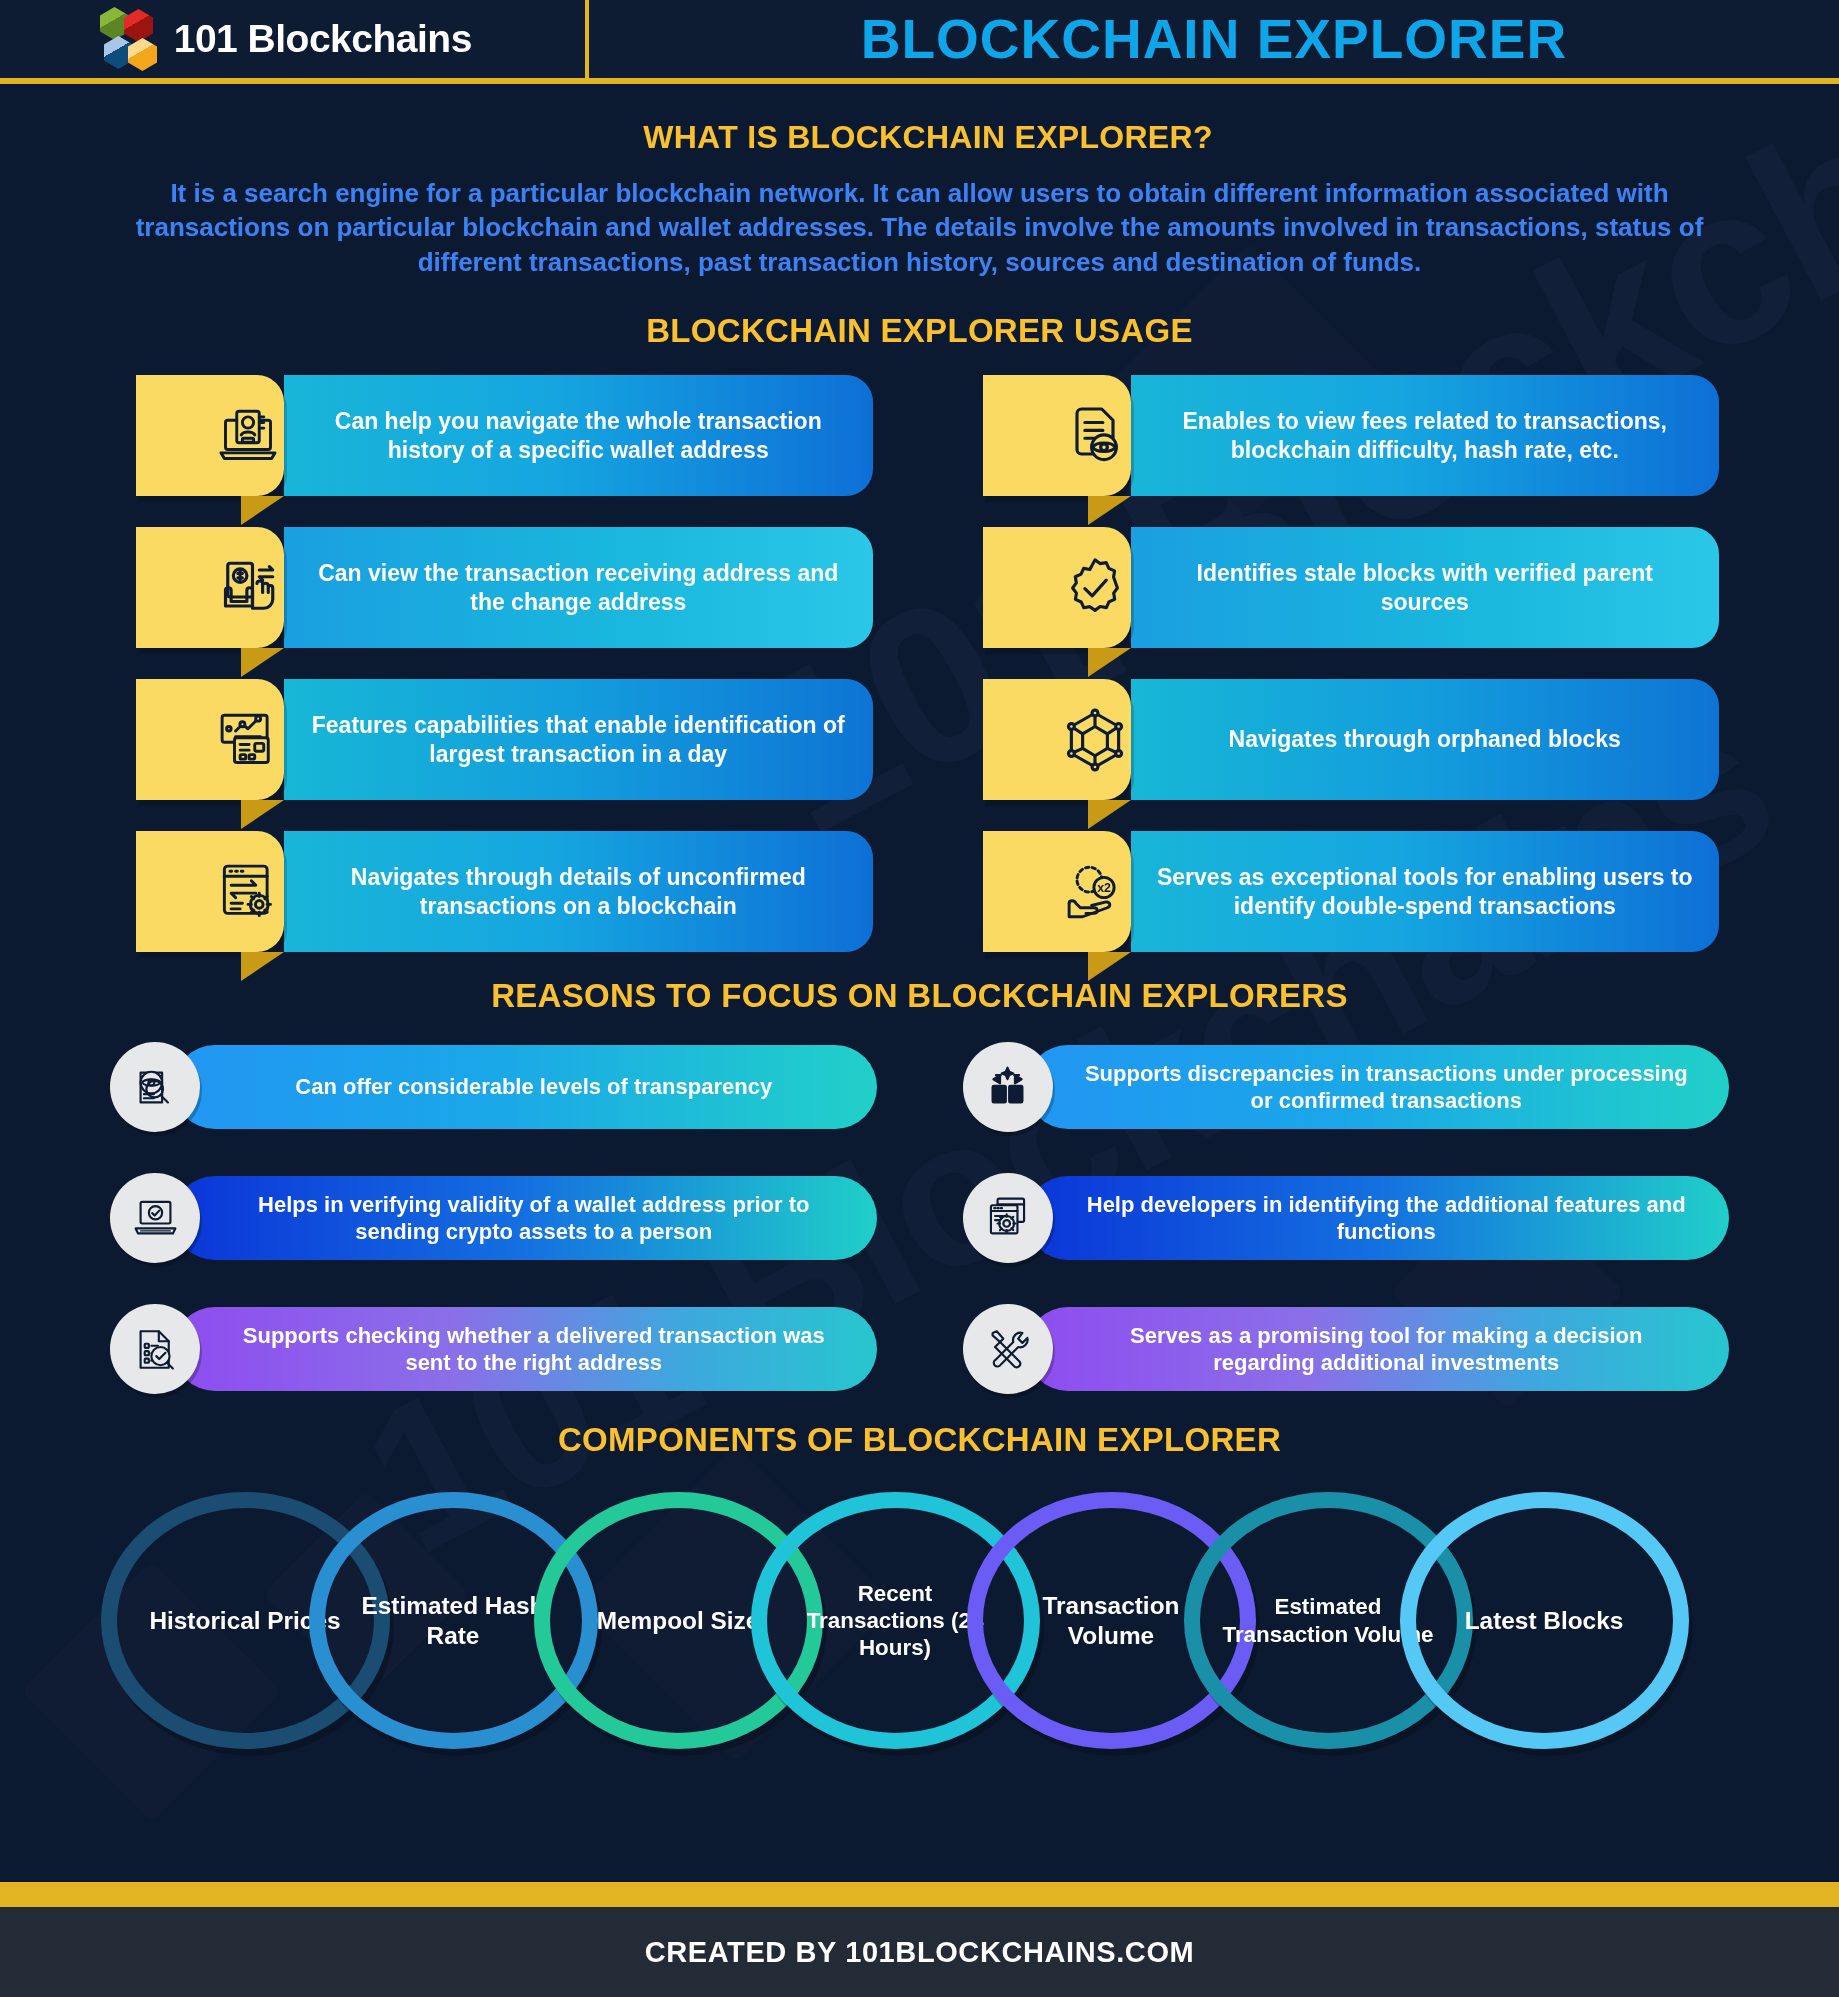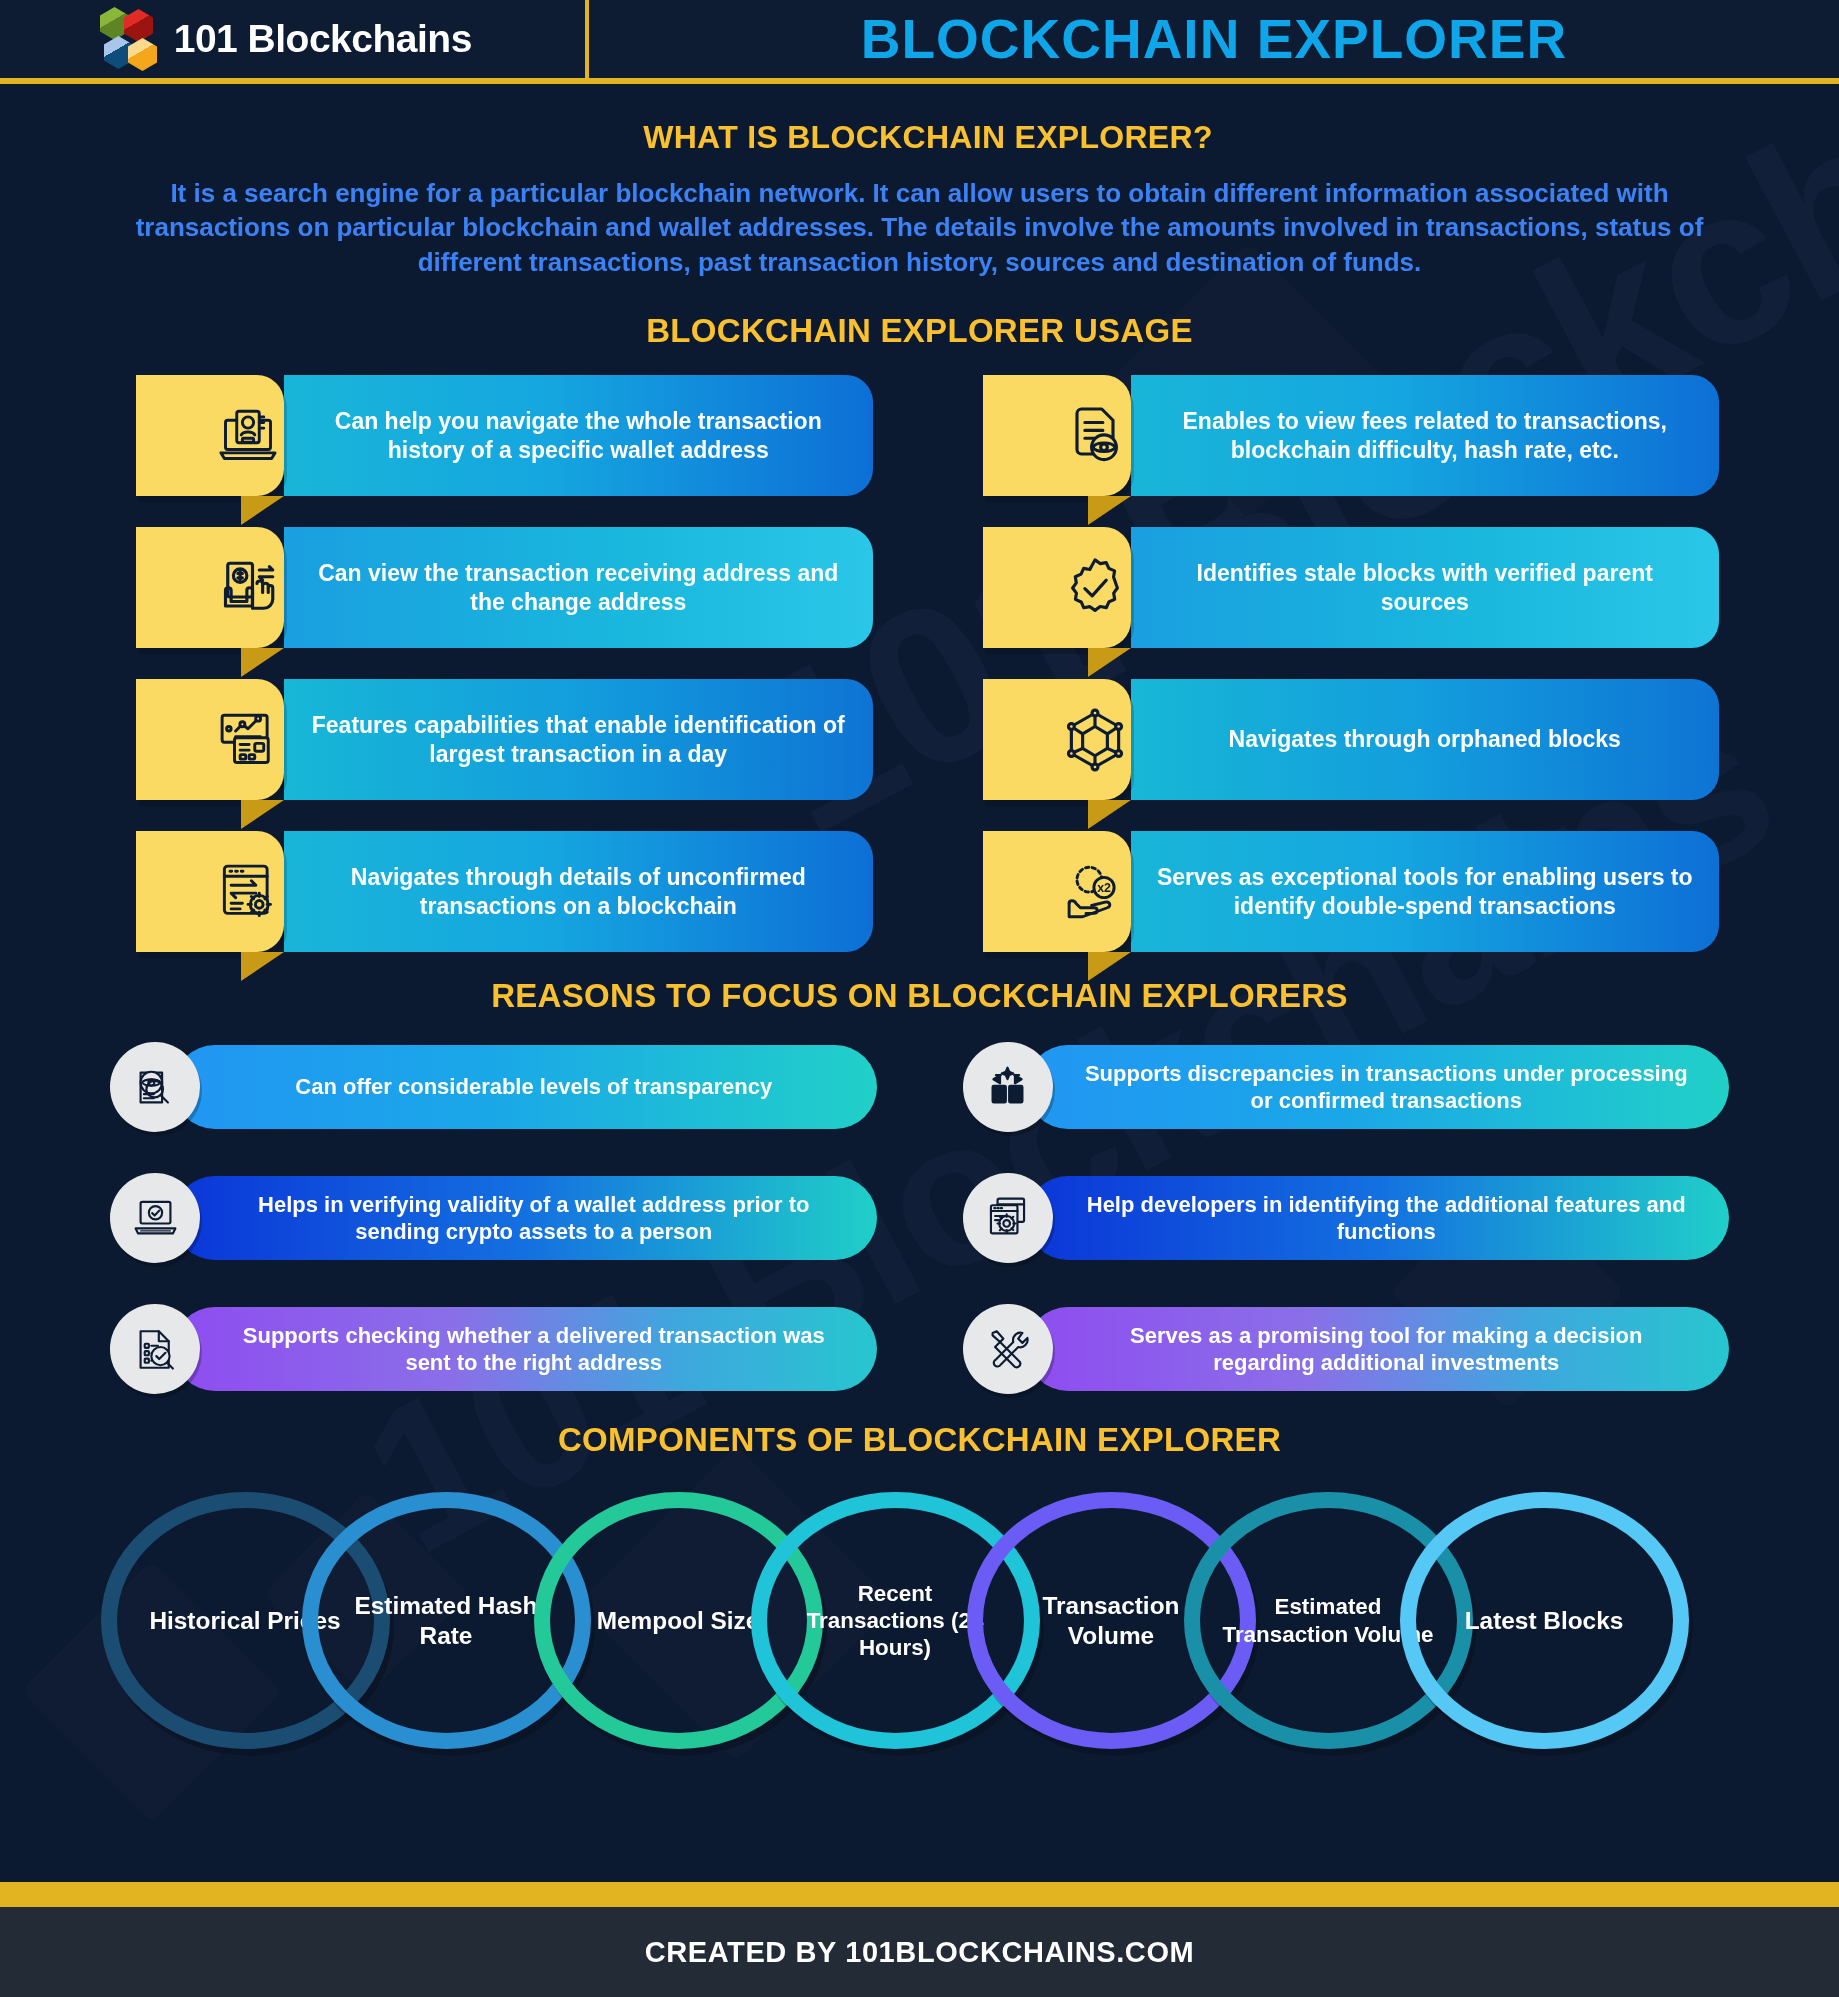--- a/index.html
+++ b/index.html
@@ -392,21 +392,21 @@
     </div>
     <div class="r-text grad-c">Serves as a promising tool for making a decision regarding additional investments</div>
   </div>
 </div>
 
 <div class="sec-h comp-h">COMPONENTS OF BLOCKCHAIN EXPLORER</div>
 <div class="comp-row">
   <div class="ring" style="left: 0px; border-color: rgb(27, 77, 115); z-index: 10;">
       <span>Historical Prices</span>
     </div>
-  <div class="ring" style="left: 201px; border-color: rgb(42, 143, 208); z-index: 11;">
+  <div class="ring" style="left: 208px; border-color: rgb(42, 143, 208); z-index: 11;">
       <span>Estimated Hash Rate</span>
     </div>
   <div class="ring" style="left: 433px; border-color: rgb(36, 201, 154); z-index: 12;">
       <span>Mempool Size</span>
     </div>
   <div class="ring small" style="left: 650px; border-color: rgb(31, 196, 216); z-index: 13;">
       <span>Recent Transactions (24 Hours)</span>
     </div>
   <div class="ring" style="left: 866px; border-color: rgb(107, 92, 246); z-index: 14;">
       <span>Transaction Volume</span>

